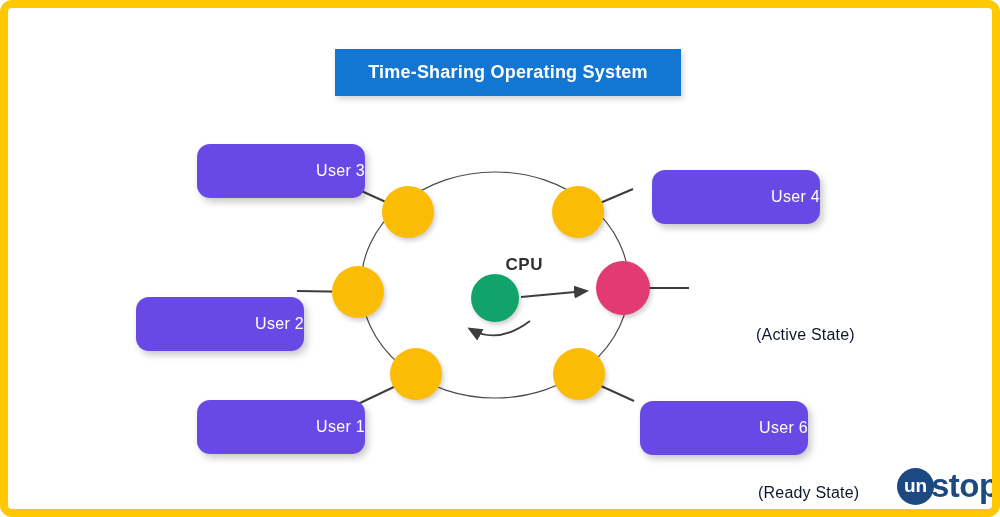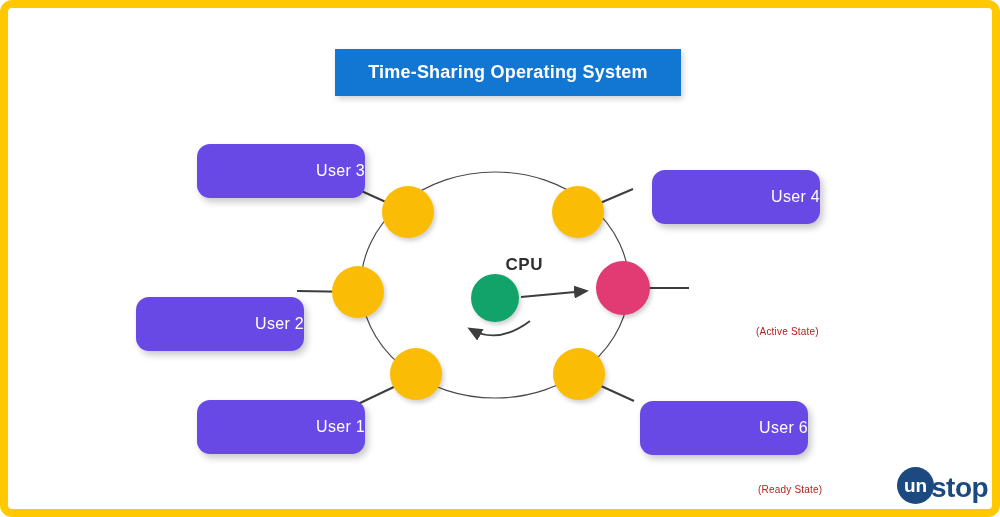--- a/index.html
+++ b/index.html
@@ -74,44 +74,44 @@
     left: 455px; top: 247px;
     width: 80px;
     text-align: right;
     font-size: 17px;
     font-weight: 600;
     color: #2f2f2f;
     letter-spacing: 0.5px;
   }
   .state-label {
     position: absolute;
-    font-size: 10px;
-    color: #b91c1c;
+    font-size: 16px;
+    color: #0f172a;
     letter-spacing: 0.2px;
   }
   .state-active { left: 748px; top: 318px; }
   .state-ready  { left: 750px; top: 453px; margin-top: 23px; }
   .logo {
     position: absolute;
     left: 889px; top: 459px;
-    display: flex; align-items: flex-end;
+    display: flex; align-items: center;
   }
   .logo-circle {
     width: 37px; height: 37px;
     background: var(--logo-navy, #1C4980);
     border-radius: 50%;
     display: flex; align-items: center; justify-content: center;
     color: #ffffff;
     font-size: 19px;
     font-weight: bold;
     z-index: 2;
   }
   .logo-text {
     color: var(--logo-navy, #1C4980);
-    font-size: 28px;
+    font-size: 33px;
     font-weight: bold;
     margin-left: -3px;
     letter-spacing: -0.5px;
   }
 </style>
 </head>
 <body>
 
 <div class="frame">
 

